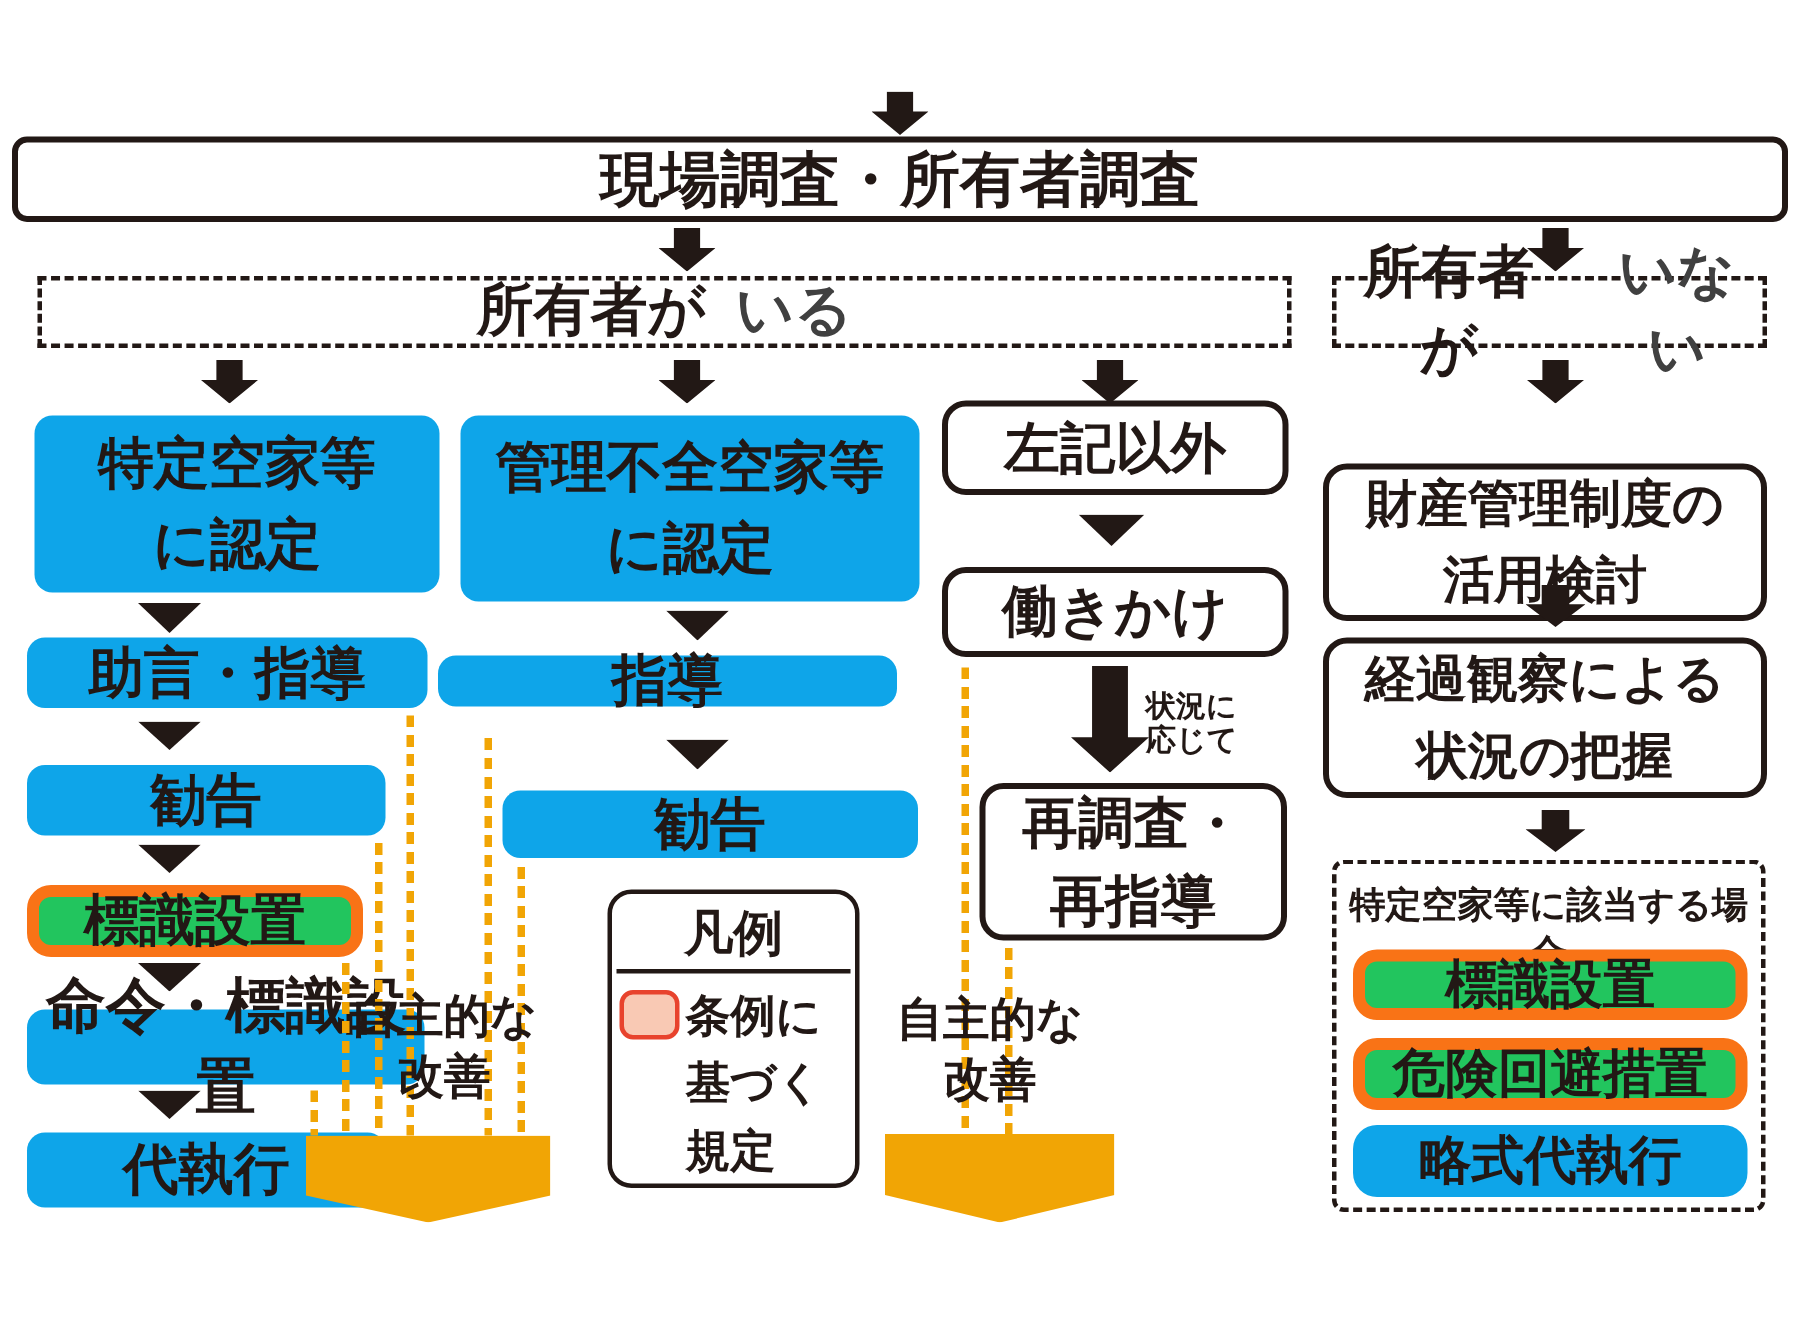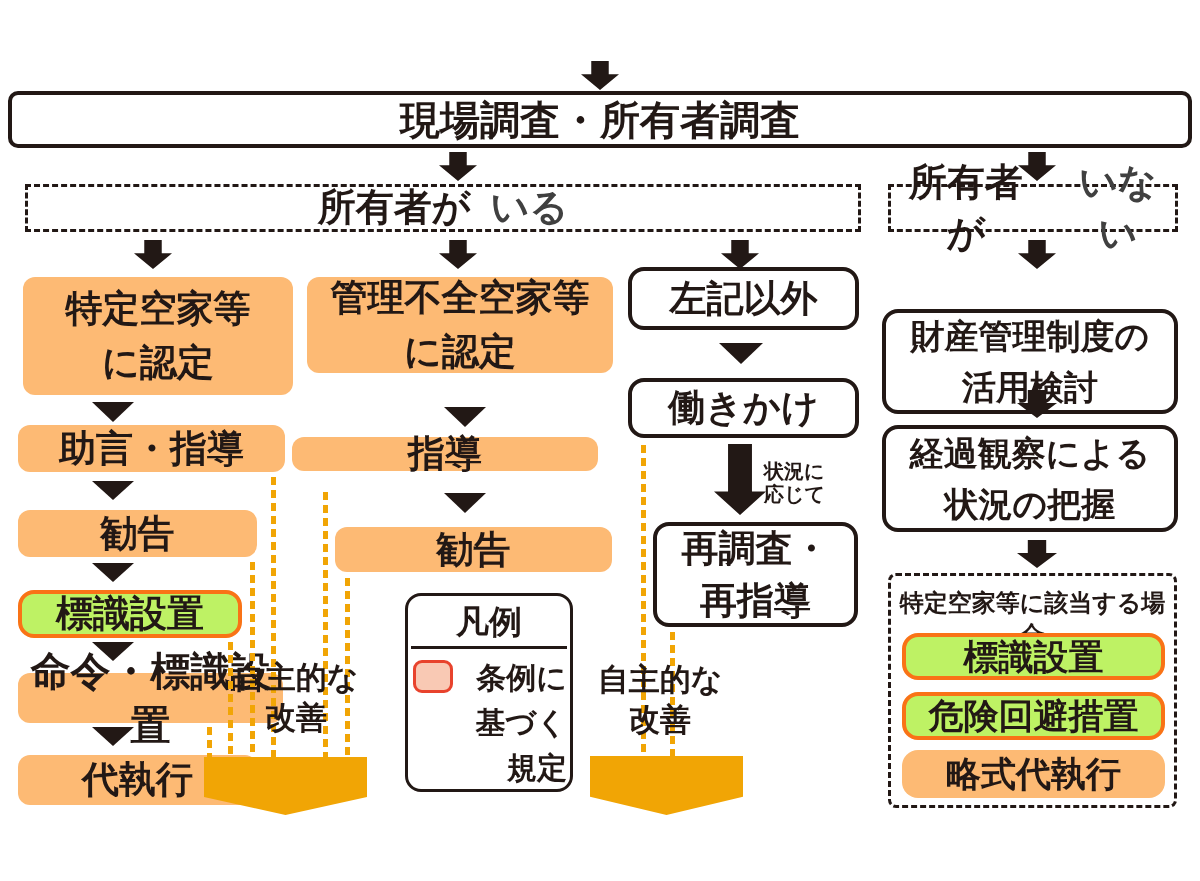--- a/index.html
+++ b/index.html
@@ -6,22 +6,22 @@
   #stage{
     position:relative;width:1200px;height:881px;background:#ffffff;overflow:hidden;
     font-family:"Liberation Sans","DejaVu Sans",sans-serif;color:#221815;
   }
   .box{
     position:absolute;display:flex;align-items:center;justify-content:center;
     text-align:center;font-weight:bold;color:#221815;white-space:pre-line;
     box-sizing:border-box;line-height:1.35;
   }
   .outline{background:#fff;border:4px solid #221815;border-radius:12px;}
-  .gray{background:#fdba74;border-radius:12px;}
-  .pinkbox{background:#bef264;border:4px solid #f97316;border-radius:16px;}
+  .gray{background:#0ea5e9;border-radius:12px;}
+  .pinkbox{background:#22c55e;border:8px solid #f97316;border-radius:16px;}
   .dashline{background:#fff;border:3px dashed #221815;}
   .tri{position:absolute;background:#221815;clip-path:polygon(0 0,100% 0,50% 100%);}
   .barrow{position:absolute;background:#221815;clip-path:polygon(27% 0,73% 0,73% 46%,100% 46%,50% 100%,0 46%,27% 46%);}
   .dot{position:absolute;width:5px;background-image:repeating-linear-gradient(#F1A505 0 8px,transparent 8px 13px);}
   .bigarrow{position:absolute;background:#F1A505;clip-path:polygon(0 0,100% 0,100% 69%,50% 100%,0 69%);}
   .hl{color:#404040;margin-left:20px;}
   .lbl{position:absolute;font-weight:bold;color:#221815;text-align:center;white-space:pre-line;}
 </style>
 </head>
 <body>
@@ -54,32 +54,32 @@
   <div class="box gray" style="left:18px;top:425px;width:267px;height:47px;font-size:37px;">助言・指導</div>
   <div class="tri" style="left:92px;top:481px;width:42px;height:19px;"></div>
   <div class="box gray" style="left:18px;top:510px;width:239px;height:47px;font-size:37px;">勧告</div>
   <div class="tri" style="left:92px;top:563px;width:42px;height:19px;"></div>
   <div class="box pinkbox" style="left:18px;top:590px;width:224px;height:48px;font-size:37px;">標識設置</div>
   <div class="tri" style="left:92px;top:642px;width:42px;height:19px;"></div>
   <div class="box gray" style="left:18px;top:673px;width:265px;height:50px;font-size:40px;">命令・標識設置</div>
   <div class="tri" style="left:92px;top:727px;width:42px;height:19px;"></div>
   <div class="box gray" style="left:18px;top:755px;width:239px;height:50px;font-size:37px;">代執行</div>
 
-  <div class="box gray" style="left:307px;top:277px;width:306px;height:96px;font-size:37px;line-height:1.45;">管理不全空家等
+  <div class="box gray" style="left:307px;top:277px;width:306px;height:124px;font-size:37px;line-height:1.45;">管理不全空家等
 に認定</div>
   <div class="tri" style="left:444px;top:407px;width:42px;height:20px;"></div>
   <div class="box gray" style="left:292px;top:437px;width:306px;height:34px;font-size:37px;">指導</div>
   <div class="tri" style="left:444px;top:493px;width:42px;height:20px;"></div>
   <div class="box gray" style="left:335px;top:527px;width:277px;height:45px;font-size:37px;">勧告</div>
 
   <div class="box" style="left:405px;top:593px;width:168px;height:199px;background:#fff;border:3px solid #221815;border-radius:16px;"></div>
   <div class="lbl" style="left:405px;top:600px;width:168px;font-size:33px;">凡例</div>
   <div style="position:absolute;left:411px;top:646px;width:156px;height:3px;background:#221815;"></div>
   <div style="position:absolute;left:413px;top:660px;width:40px;height:33px;background:#F9C9B4;border:3px solid #E8432D;border-radius:9px;box-sizing:border-box;"></div>
-  <div class="lbl" style="left:457px;top:655px;width:110px;font-size:30px;line-height:1.5;text-align:right;">条例に
+  <div class="lbl" style="left:457px;top:655px;width:110px;font-size:30px;line-height:1.5;text-align:left;">条例に
 基づく
 規定</div>
 
   <div class="box outline" style="left:628px;top:267px;width:231px;height:63px;font-size:37px;border-radius:16px;">左記以外</div>
   <div class="tri" style="left:719px;top:343px;width:44px;height:21px;"></div>
   <div class="box outline" style="left:628px;top:378px;width:231px;height:60px;font-size:37px;border-radius:16px;">働きかけ</div>
   <div class="barrow" style="left:714px;top:444px;width:52px;height:71px;clip-path:polygon(27% 0,73% 0,73% 67%,100% 67%,50% 100%,0 67%,27% 67%);"></div>
   <div class="lbl" style="left:764px;top:460px;width:90px;font-size:20px;line-height:1.15;text-align:left;">状況に
 応じて</div>
   <div class="box outline" style="left:653px;top:522px;width:205px;height:105px;font-size:37px;line-height:1.4;border-radius:16px;">再調査・

